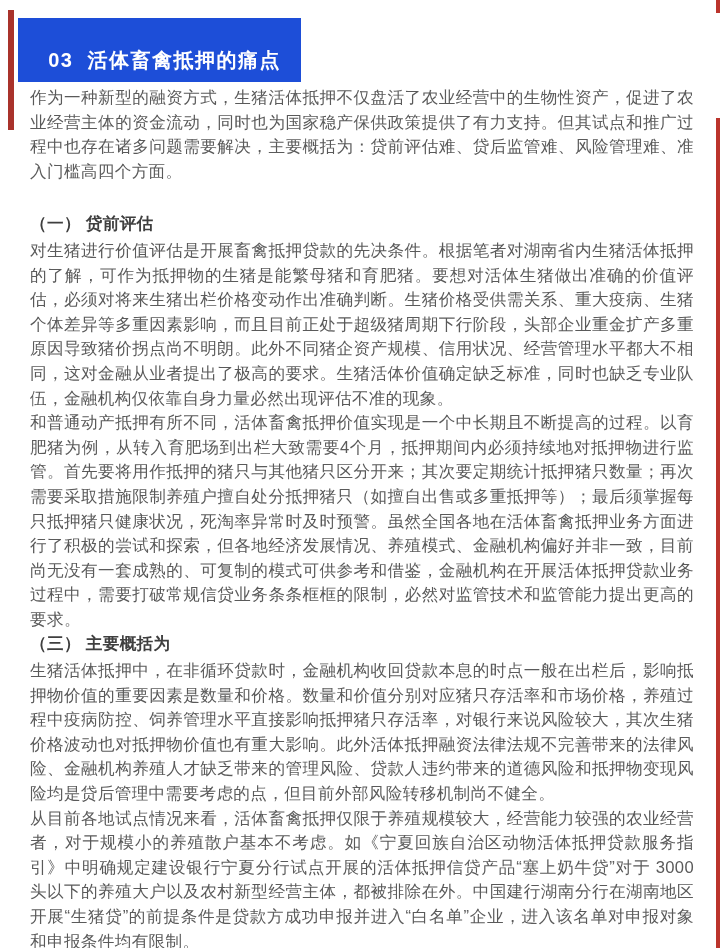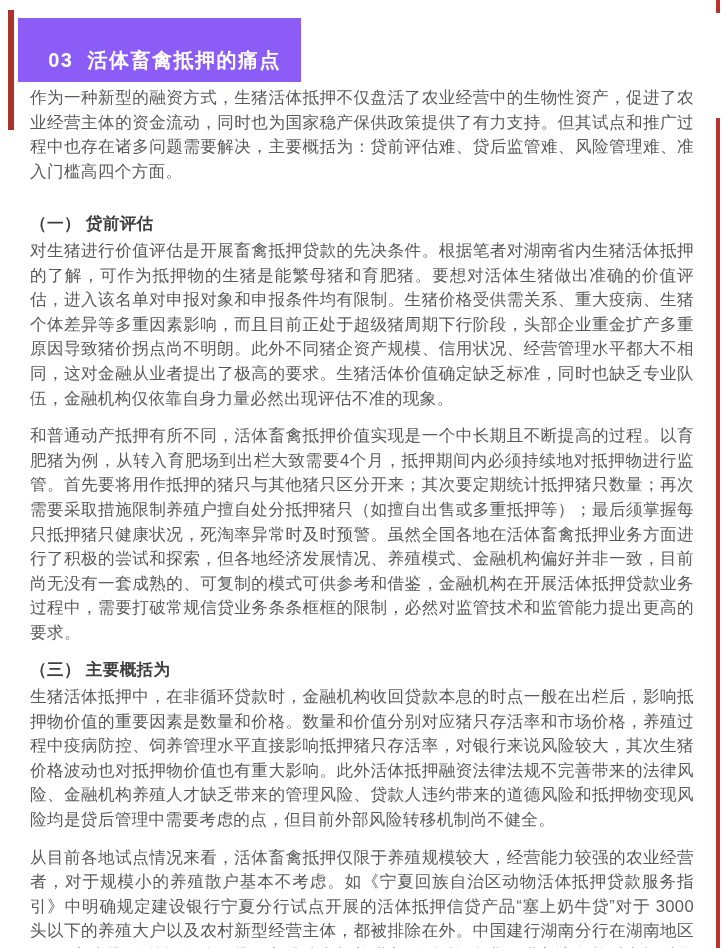--- a/index.html
+++ b/index.html
@@ -13,21 +13,21 @@
   }
   .accent-bar {
     position: absolute;
     left: 8px; top: 10px;
     width: 6px; height: 120px;
     background: #a9322b;
   }
   .title-badge {
     position: absolute;
     left: 18px; top: 18px;
-    background: #8b5cf6;
+    background: #1d4ed8;
     color: #ffffff;
     font-weight: bold;
     font-size: 20px;
     line-height: 20px;
     padding: 12px 20px 12px 16px;
     letter-spacing: 1.5px;
     white-space: pre;
   }
   .right-rule-top {
     position: absolute;
@@ -44,21 +44,21 @@
   .content {
     position: absolute;
     left: 30px; top: 86px;
     width: 664px;
     font-size: 16.6px;
     line-height: 24.6px;
     letter-spacing: 0.35px;
     text-align: justify;
   }
   .intro { margin-bottom: 28px; }
-  .section { margin-top: 13px; }
+  .section { }
   .section-heading {
     font-weight: bold;
     color: #3f3f3f;
     margin-bottom: 2px;
   }
   .section-body { }
 </style>
 </head>
 <body>
 
@@ -70,21 +70,21 @@
 
 <div class="right-rule-top"></div>
 <div class="right-rule"></div>
 
 <div class="content">
 
   <p class="intro">作为一种新型的融资方式，生猪活体抵押不仅盘活了农业经营中的生物性资产，促进了农业经营主体的资金流动，同时也为国家稳产保供政策提供了有力支持。但其试点和推广过程中也存在诸多问题需要解决，主要概括为：贷前评估难、贷后监管难、风险管理难、准入门槛高四个方面。</p>
 
   <div class="section">
     <div class="section-heading">（一） 贷前评估</div>
-    <p class="section-body">对生猪进行价值评估是开展畜禽抵押贷款的先决条件。根据笔者对湖南省内生猪活体抵押的了解，可作为抵押物的生猪是能繁母猪和育肥猪。要想对活体生猪做出准确的价值评估，进入该名单对申报对象和申报条件均有限制。生猪价格受供需关系、重大疫病、生猪个体差异等多重因素影响，而且目前正处于超级猪周期下行阶段，头部企业重金扩产多重原因导致猪价拐点尚不明朗。此外不同猪企资产规模、信用状况、经营管理水平都大不相同，这对金融从业者提出了极高的要求。生猪活体价值确定缺乏标准，同时也缺乏专业队伍，金融机构仅依靠自身力量必然出现评估不准的现象。</p>
+    <p class="section-body">对生猪进行价值评估是开展畜禽抵押贷款的先决条件。根据笔者对湖南省内生猪活体抵押的了解，可作为抵押物的生猪是能繁母猪和育肥猪。要想对活体生猪做出准确的价值评估，必须对将来生猪出栏价格变动作出准确判断。生猪价格受供需关系、重大疫病、生猪个体差异等多重因素影响，而且目前正处于超级猪周期下行阶段，头部企业重金扩产多重原因导致猪价拐点尚不明朗。此外不同猪企资产规模、信用状况、经营管理水平都大不相同，这对金融从业者提出了极高的要求。生猪活体价值确定缺乏标准，同时也缺乏专业队伍，金融机构仅依靠自身力量必然出现评估不准的现象。</p>
   </div>
 
   <div class="section">
     <p class="section-body">和普通动产抵押有所不同，活体畜禽抵押价值实现是一个中长期且不断提高的过程。以育肥猪为例，从转入育肥场到出栏大致需要4个月，抵押期间内必须持续地对抵押物进行监管。首先要将用作抵押的猪只与其他猪只区分开来；其次要定期统计抵押猪只数量；再次需要采取措施限制养殖户擅自处分抵押猪只（如擅自出售或多重抵押等）；最后须掌握每只抵押猪只健康状况，死淘率异常时及时预警。虽然全国各地在活体畜禽抵押业务方面进行了积极的尝试和探索，但各地经济发展情况、养殖模式、金融机构偏好并非一致，目前尚无没有一套成熟的、可复制的模式可供参考和借鉴，金融机构在开展活体抵押贷款业务过程中，需要打破常规信贷业务条条框框的限制，必然对监管技术和监管能力提出更高的要求。</p>
   </div>
 
   <div class="section">
     <div class="section-heading">（三） 主要概括为</div>
     <p class="section-body">生猪活体抵押中，在非循环贷款时，金融机构收回贷款本息的时点一般在出栏后，影响抵押物价值的重要因素是数量和价格。数量和价值分别对应猪只存活率和市场价格，养殖过程中疫病防控、饲养管理水平直接影响抵押猪只存活率，对银行来说风险较大，其次生猪价格波动也对抵押物价值也有重大影响。此外活体抵押融资法律法规不完善带来的法律风险、金融机构养殖人才缺乏带来的管理风险、贷款人违约带来的道德风险和抵押物变现风险均是贷后管理中需要考虑的点，但目前外部风险转移机制尚不健全。</p>
   </div>

